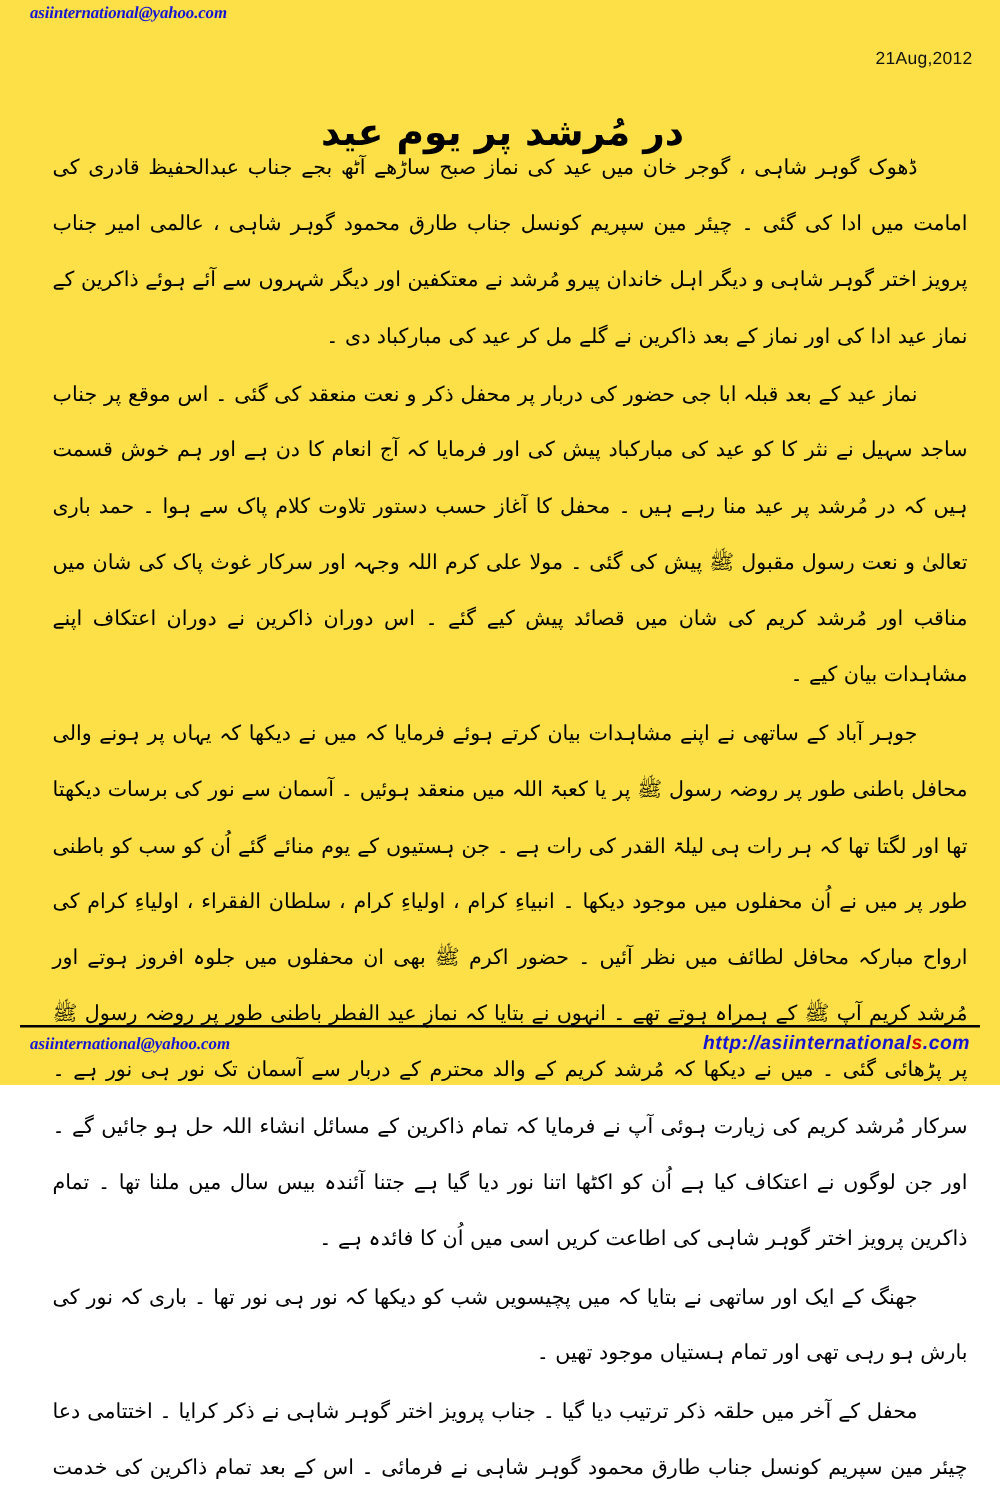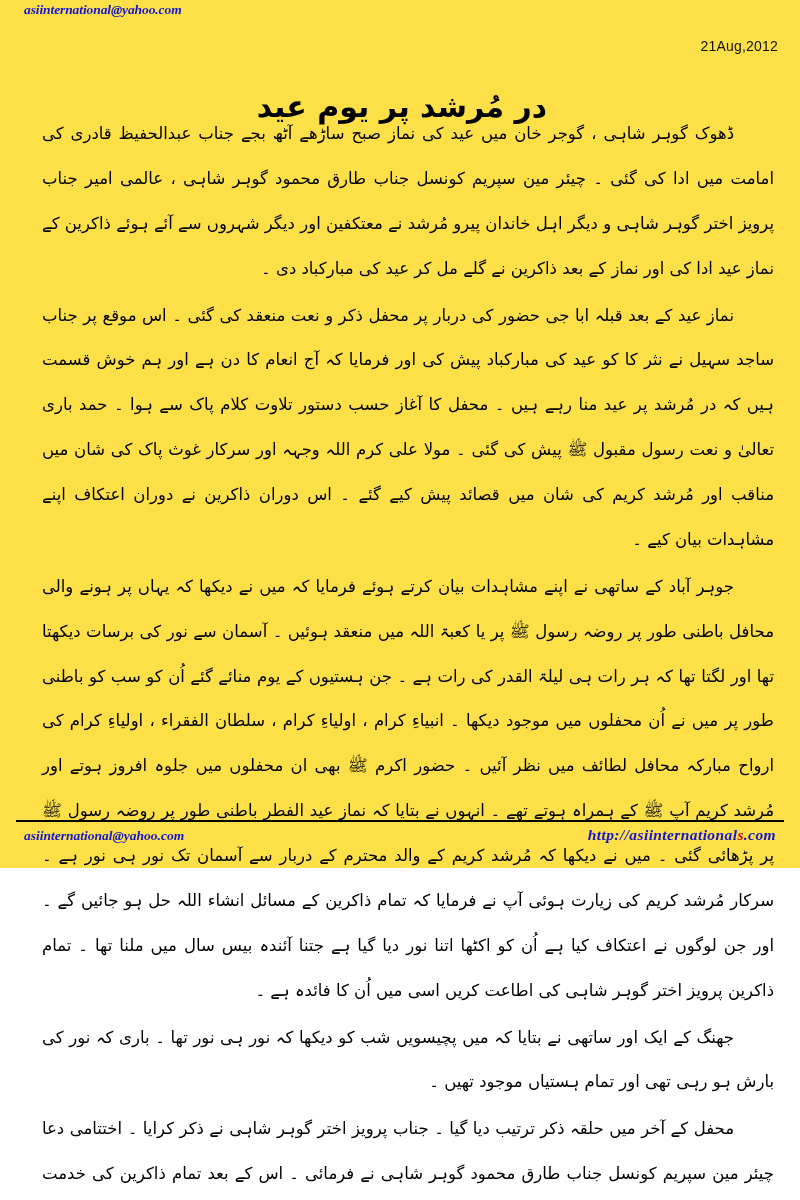--- a/index.html
+++ b/index.html
@@ -127,21 +127,21 @@
   .ftr-email {
     color: #1414d2;
     font-family: "Liberation Serif", serif;
     font-style: italic;
     font-weight: bold;
     font-size: 13.5px;
     white-space: nowrap;
   }
   .ftr-url {
     color: #1414d2;
-    font-family: Liberation Serif, serif;
+    font-family: Liberation Sans, sans-serif;
     font-style: italic;
     font-weight: bold;
     font-size: 15.5px;
     letter-spacing: 0.4px;
     white-space: nowrap;
     text-align: right;
   }
   .ftr-url .red-s { color: #d40000; }
 </style>
 </head>

